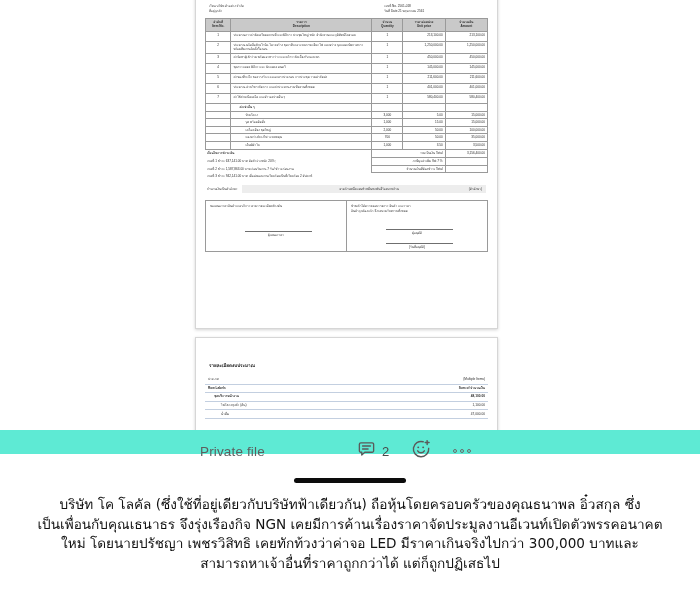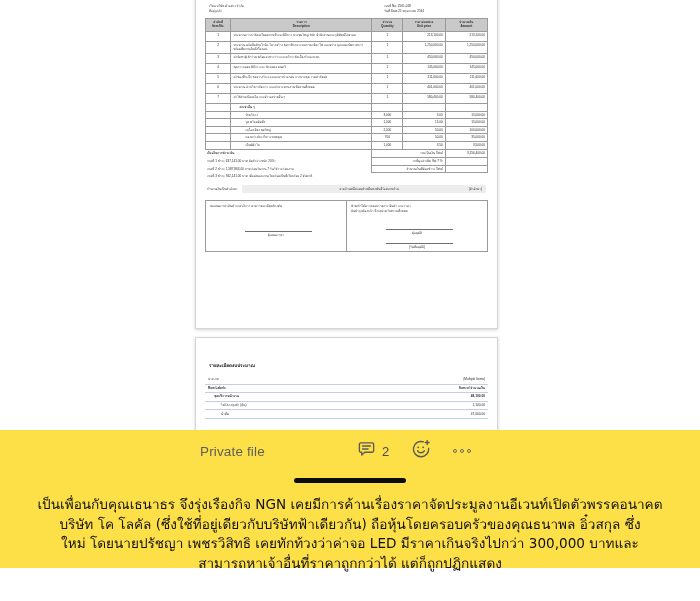--- a/index.html
+++ b/index.html
@@ -2,21 +2,21 @@
 <html><head>
 <meta charset="utf-8">
 <style>
   * { box-sizing: border-box; margin: 0; padding: 0; }
   html, body {
     width: 700px; height: 601px;
     background: #ffffff;
     font-family: "Liberation Sans", "DejaVu Sans", sans-serif;
     overflow: hidden;
   }
-  #root { position: relative; width: 700px; height: 568px; background:#fde047; }
+  #root { position: relative; width: 700px; height: 454px; background:#5eead4; }
 
   
   .doc-viewer {
     position: absolute; left: 0; top: 0; width: 700px; height: 430px;
     background: #ffffff; overflow: hidden;
   }
   .page {
     position: absolute; left: 195px; background: #fff;
     border: 1px solid #d6d6d6;
     box-shadow: 0 1px 3px rgba(0,0,0,0.18);
@@ -355,19 +355,19 @@
         <i></i>
         <i></i>
         <i></i>
       </div>
     </div>
   </div>
 
   <div class="home-ind"></div>
 
   <div class="caption">
+    <div>บริษัท โค โลคัล (ซึ่งใช้ที่อยู่เดียวกับบริษัทฟ้าเดียวกัน)  ถือหุ้นโดยครอบครัวของคุณธนาพล อิ๋วสกุล ซึ่ง</div>
     <div>เป็นเพื่อนกับคุณเธนาธร จึงรุ่งเรืองกิจ NGN เคยมีการค้านเรื่องราคาจัดประมูลงานอีเวนท์เปิดตัวพรรคอนาคต</div>
-    <div>บริษัท โค โลคัล (ซึ่งใช้ที่อยู่เดียวกับบริษัทฟ้าเดียวกัน)  ถือหุ้นโดยครอบครัวของคุณธนาพล อิ๋วสกุล ซึ่ง</div>
     <div>ใหม่ โดยนายปรัชญา เพชรวิสิทธิ เคยทักท้วงว่าค่าจอ LED มีราคาเกินจริงไปกว่า 300,000 บาทและ</div>
-    <div>สามารถหาเจ้าอื่นที่ราคาถูกกว่าได้ แต่ก็ถูกปฏิกแสดง</div>
+    <div>สามารถหาเจ้าอื่นที่ราคาถูกกว่าได้ แต่ก็ถูกปฏิเสธไป</div>
   </div>
 
 </div>
 
 </body></html>

